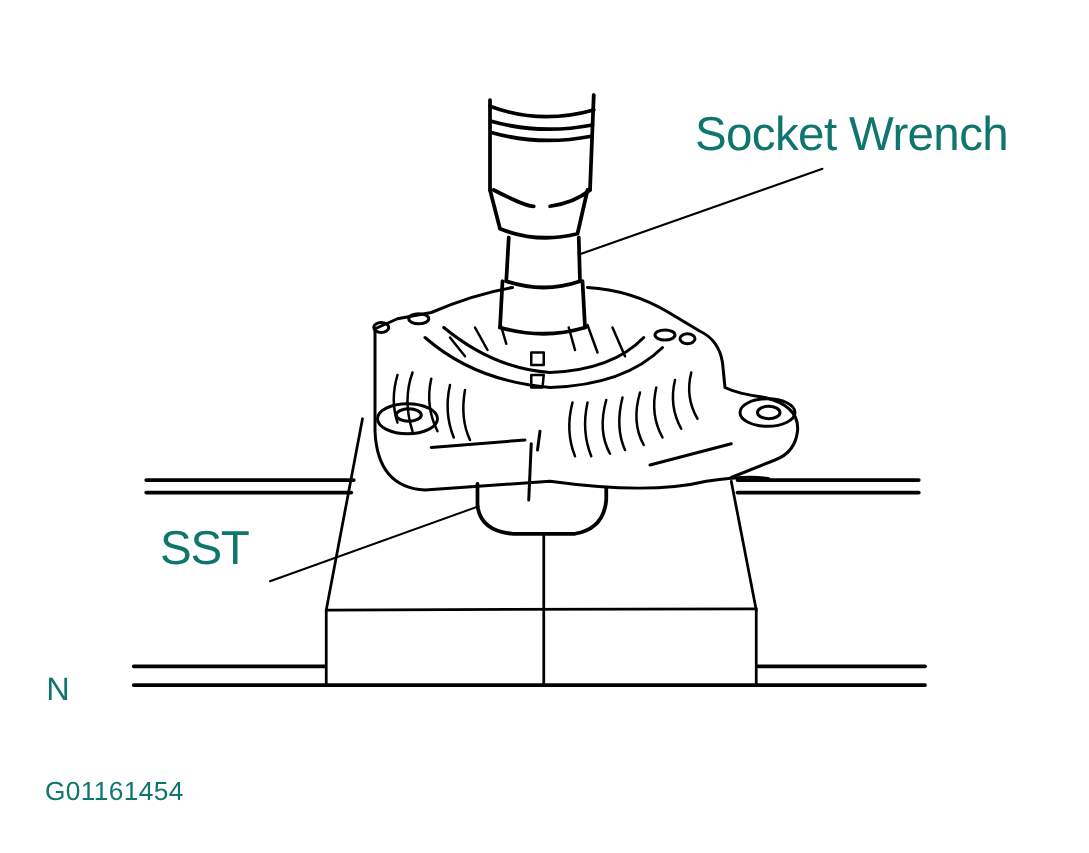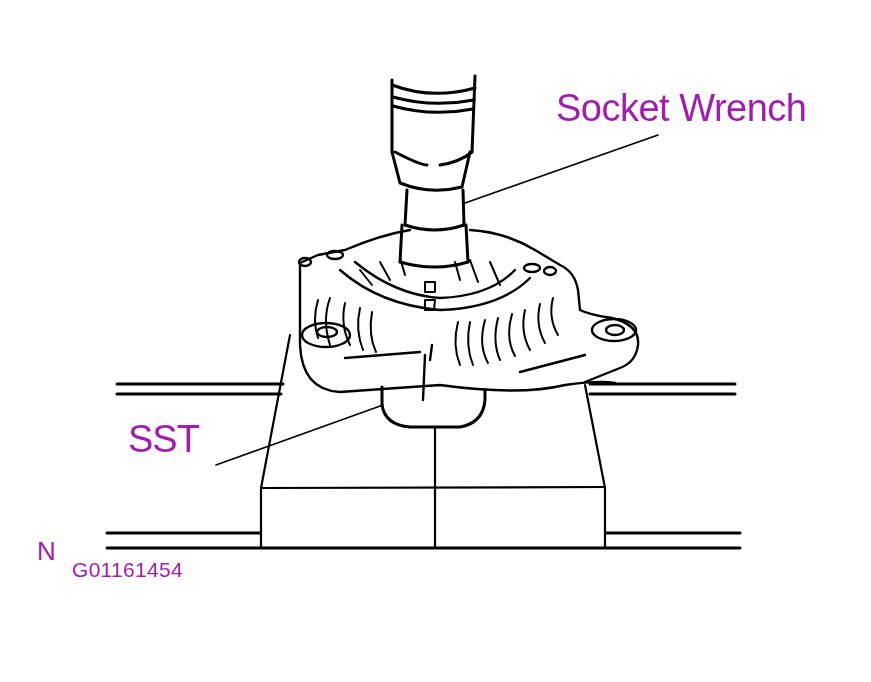--- a/index.html
+++ b/index.html
@@ -1,28 +1,28 @@
 <!DOCTYPE html>
 <html><head>
   <meta charset="utf-8">
   <style>
     html, body { margin: 0; padding: 0; background: #ffffff; }
     body { width: 871px; height: 682px; position: relative; overflow: hidden; }
     #canvas { position: absolute; left: 0; top: 0; width: 871px; height: 682px; }
     .label {
       position: absolute;
       font-family: "Liberation Sans", sans-serif;
-      color: #a21caf;
+      color: #0f766e;
       white-space: nowrap;
       line-height: 1;
     }
     #lbl-socket { left: 556px; top: 89px; font-size: 38px; letter-spacing: -0.5px; }
     #lbl-sst { left: 128px; top: 420px; font-size: 38px; letter-spacing: -1px; }
     #lbl-n { left: 37px; top: 538px; font-size: 26px; }
-    #lbl-code { left: 36px; top: 559px; font-size: 21px; letter-spacing: 0.3px; margin-left: 36px; }
+    #lbl-code { left: 36px; top: 623px; font-size: 21px; letter-spacing: 0.3px; }
     svg line, svg path, svg ellipse, svg polyline { vector-effect: non-scaling-stroke; }
   </style>
 </head>
 <body>
 
 <div id="canvas">
   <svg width="871" height="682" viewBox="0 0 871 682" fill="none" stroke="#000" stroke-linecap="round" stroke-linejoin="round">
 
     <g stroke-width="3">
       <line x1="117" y1="384" x2="283" y2="384"></line>

